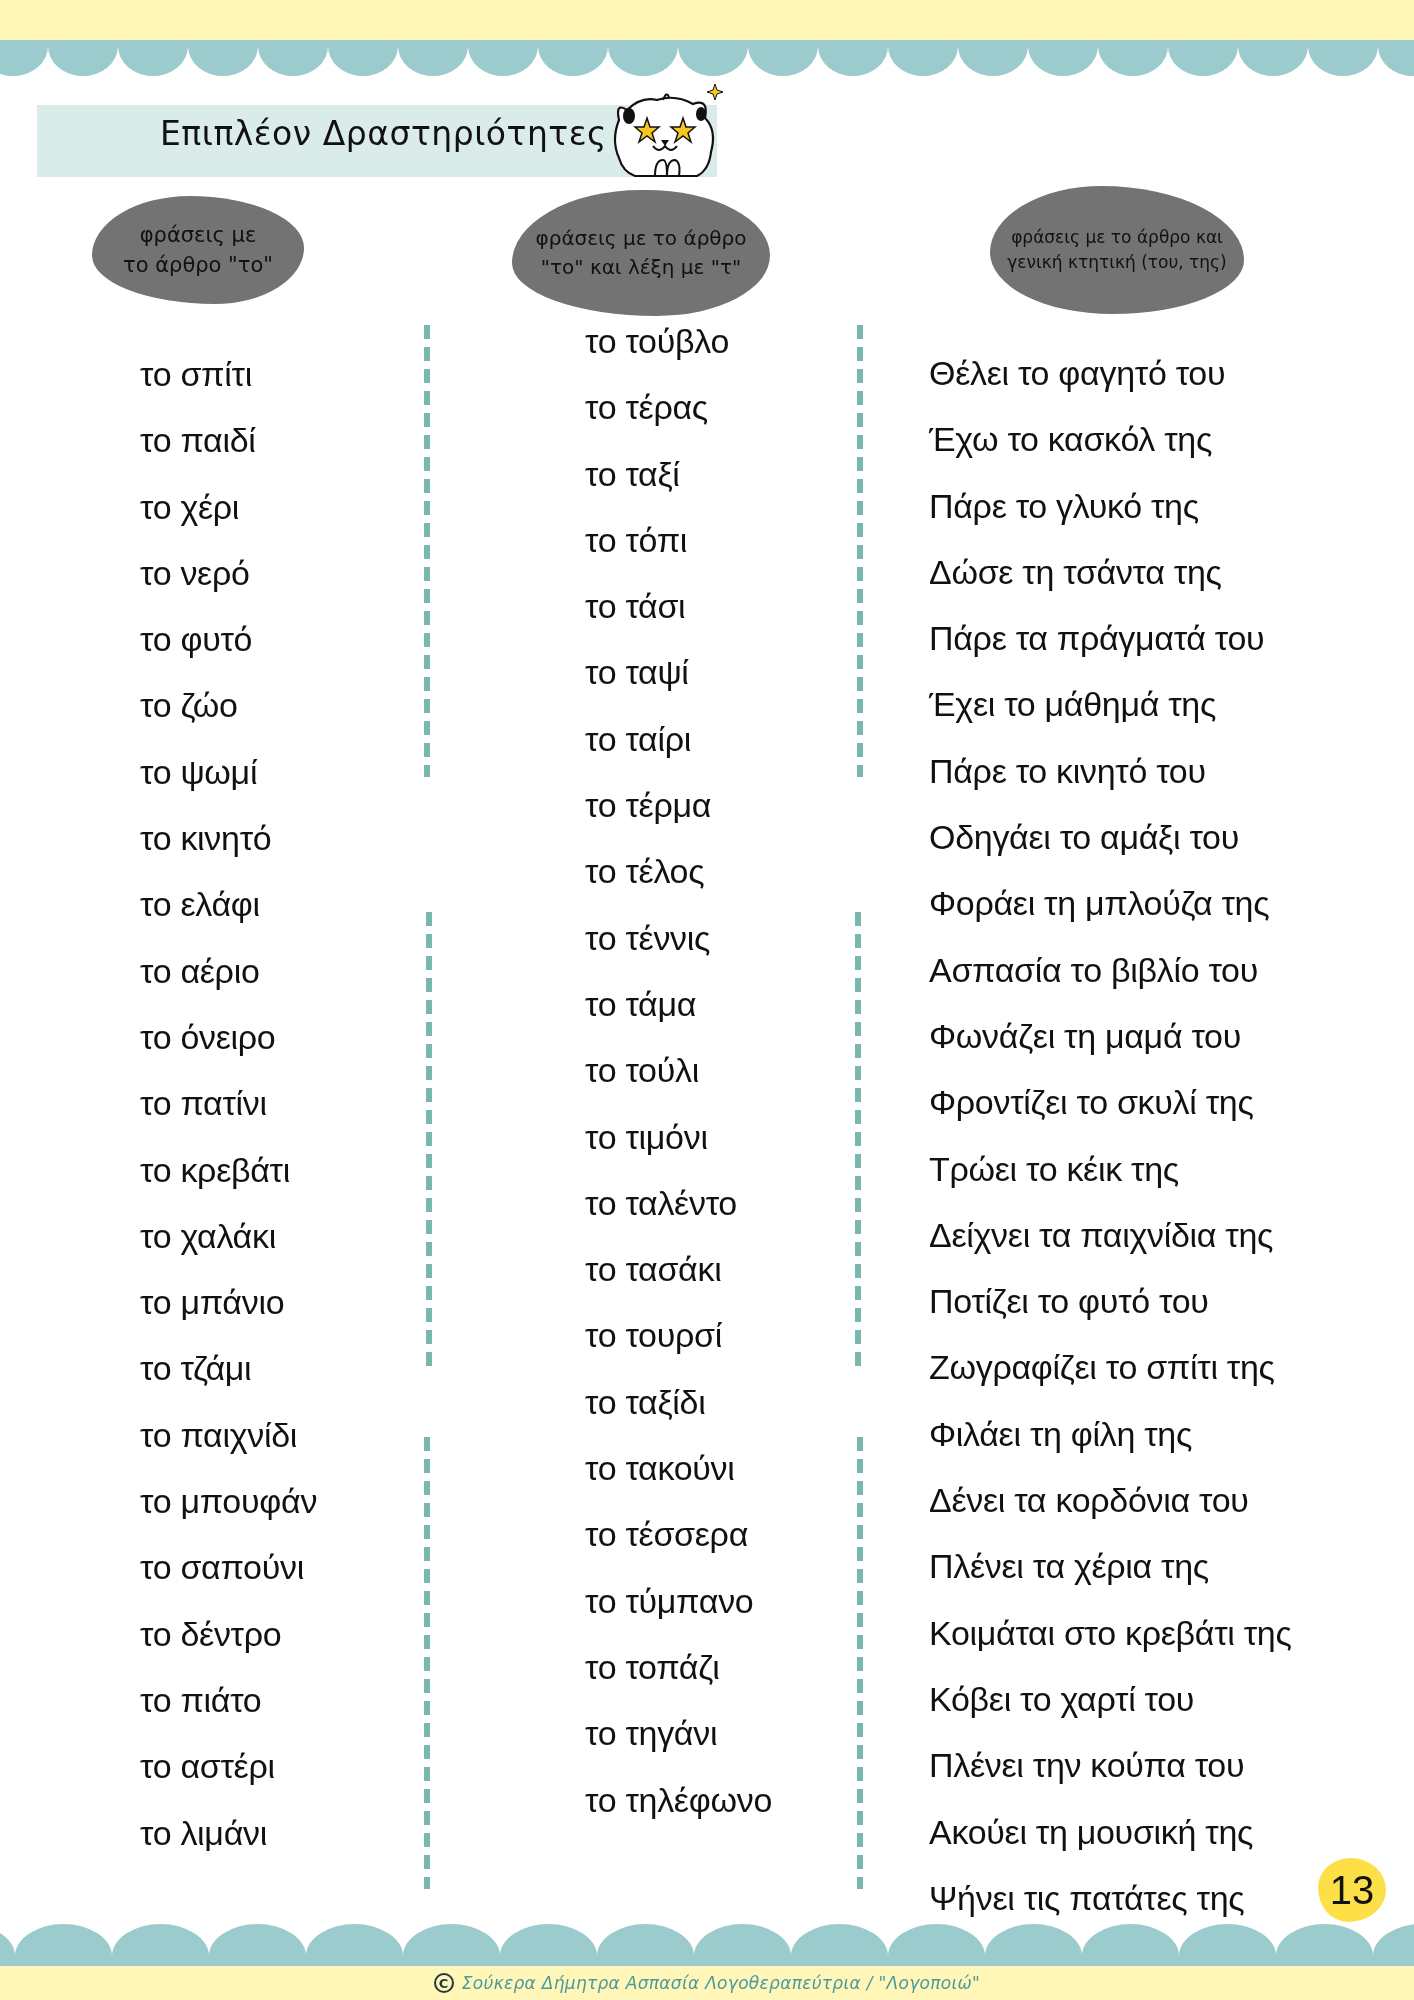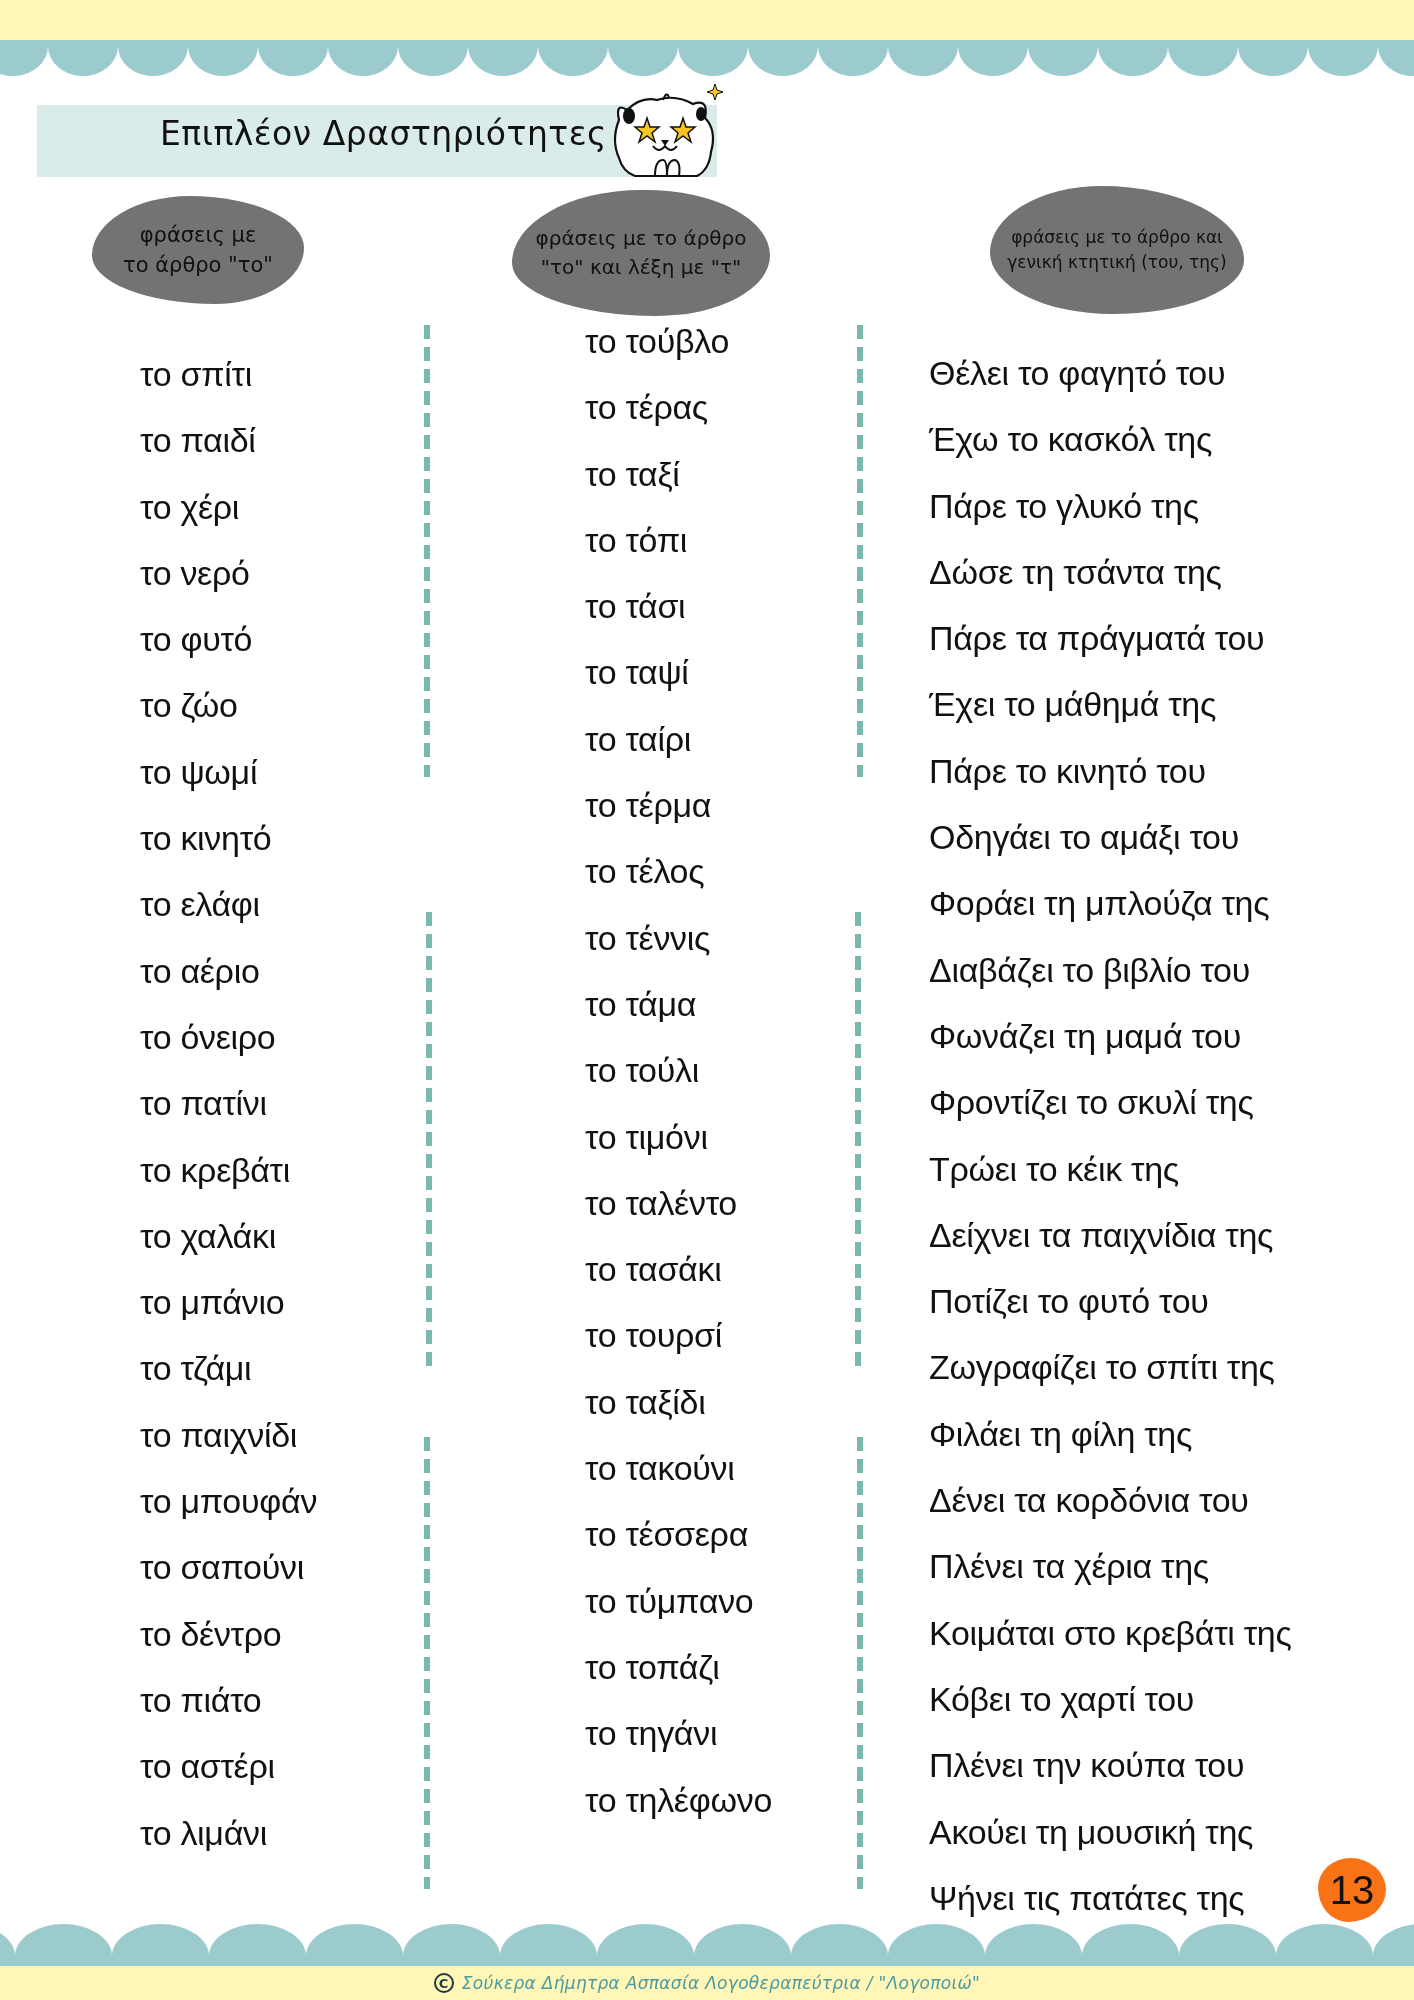--- a/index.html
+++ b/index.html
@@ -16,21 +16,21 @@
   .blob { position:absolute; background:#737373; display:flex; align-items:center; justify-content:center; text-align:center; font-family:"DejaVu Sans", sans-serif; color:#111; line-height:1.45; }
   .blob-1 { left:92px; top:196px; width:212px; height:108px; border-radius:46% 54% 42% 58% / 55% 48% 52% 45%; font-size:21px; }
   .blob-2 { left:512px; top:190px; width:258px; height:126px; border-radius:50% 48% 44% 56% / 58% 52% 48% 42%; font-size:20px; }
   .blob-3 { left:990px; top:186px; width:254px; height:128px; border-radius:44% 56% 52% 48% / 52% 58% 42% 48%; font-size:17px; }
   .col { position:absolute; top:318px; margin:0; padding:0; list-style:none; }
   .col li { height:66.3px; line-height:54px; font-size:34px; white-space:nowrap; letter-spacing:-0.3px; }
   .col-1 { left:140px; top:320px;margin-top:27px; }
   .col-2 { left:585px; top:314px; }
   .col-3 { left:929px; top:314px;margin-top:32px; }
   .divider { position:absolute; width:6px; background-image:linear-gradient(#78b8ae 0 62%, transparent 62% 100%); background-size:6px 22px; }
-  .page-num { position:absolute; left:1318px; top:1858px; width:68px; height:64px; background:#f97316; border-radius:48% 52% 56% 44% / 46% 50% 50% 54%; display:flex; align-items:center; justify-content:center; font-size:40px; color:#111; }
+  .page-num { position:absolute; left:1318px; top:1858px; width:68px; height:64px; background:#fde047; border-radius:48% 52% 56% 44% / 46% 50% 50% 54%; display:flex; align-items:center; justify-content:center; font-size:40px; color:#111; }
 </style>
 </head>
 <body>
 
 <div class="top-band"></div>
 <svg class="scallops-top" viewBox="0 0 1414 36" preserveAspectRatio="none">
   <defs>
     <pattern id="scTop" x="-22" y="0" width="70" height="36" patternUnits="userSpaceOnUse">
       <path d="M0 0 H70 V0 Q70 0 70 0 A35 36 0 0 1 0 0 Z" fill="#9bcbcc"></path>
       <path d="M0 0 L70 0 L70 6 A35 30 0 0 1 0 6 Z" fill="#9bcbcc"></path>
@@ -128,21 +128,21 @@
 <ul class="col col-3">
   <li>Θέλει το φαγητό του</li>
   <li>Έχω το κασκόλ της</li>
   <li>Πάρε το γλυκό της</li>
   <li>Δώσε τη τσάντα της</li>
   <li>Πάρε τα πράγματά του</li>
   <li>Έχει το μάθημά της</li>
   <li>Πάρε το κινητό του</li>
   <li>Οδηγάει το αμάξι του</li>
   <li>Φοράει τη μπλούζα της</li>
-  <li>Διαβάζει το βιβλίο του</li>
+  <li>Ασπασία το βιβλίο του</li>
   <li>Φωνάζει τη μαμά του</li>
   <li>Φροντίζει το σκυλί της</li>
   <li>Τρώει το κέικ της</li>
   <li>Δείχνει τα παιχνίδια της</li>
   <li>Ποτίζει το φυτό του</li>
   <li>Ζωγραφίζει το σπίτι της</li>
   <li>Φιλάει τη φίλη της</li>
   <li>Δένει τα κορδόνια του</li>
   <li>Πλένει τα χέρια της</li>
   <li>Κοιμάται στο κρεβάτι της</li>

